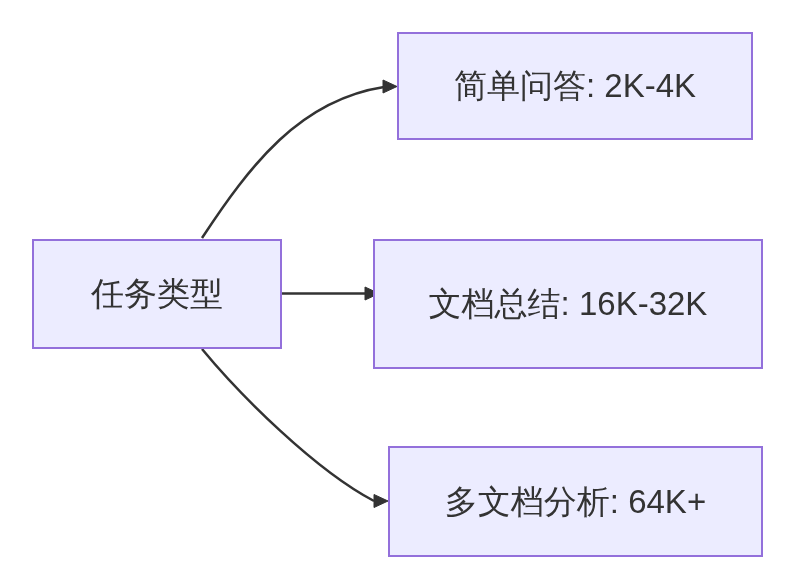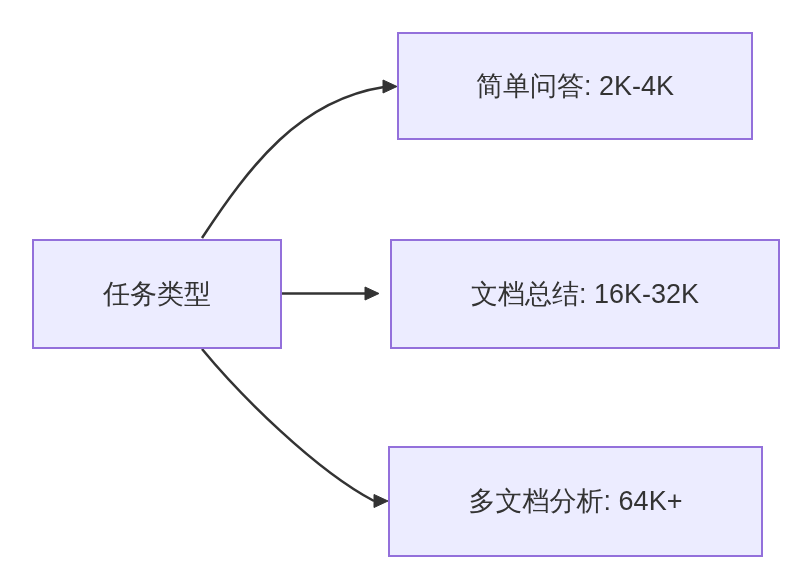--- a/index.html
+++ b/index.html
@@ -34,28 +34,28 @@
     stroke: var(--edge);
   }
   .node {
     position: absolute;
     background: var(--node-fill);
     border: 2.5px solid var(--node-border);
     color: var(--text);
     display: flex;
     align-items: center;
     justify-content: center;
-    font-size: 27px;
+    font-size: 33px;
     line-height: 1.2;
     white-space: nowrap;
     text-align: center;
   }
   .node-root   { left: 32px;  top: 239px; width: 250px; height: 110px; }
   .node-b0     { left: 397px; top: 32px;  width: 356px; height: 108px; }
-  .node-b1     { left: 390px; top: 239px; width: 390px; height: 110px; }
+  .node-b1     { left: 373px; top: 239px; width: 390px; height: 130px; }
   .node-b2     { left: 388px; top: 446px; width: 375px; height: 111px; text-align: center; }
 </style>
 </head>
 <body>
 
 <div class="canvas">
 
   <svg class="edges-layer" viewBox="0 0 787 572" aria-hidden="true">
     <g>
       <path d="M202,238 C250,165 300,100 384,87"></path>

